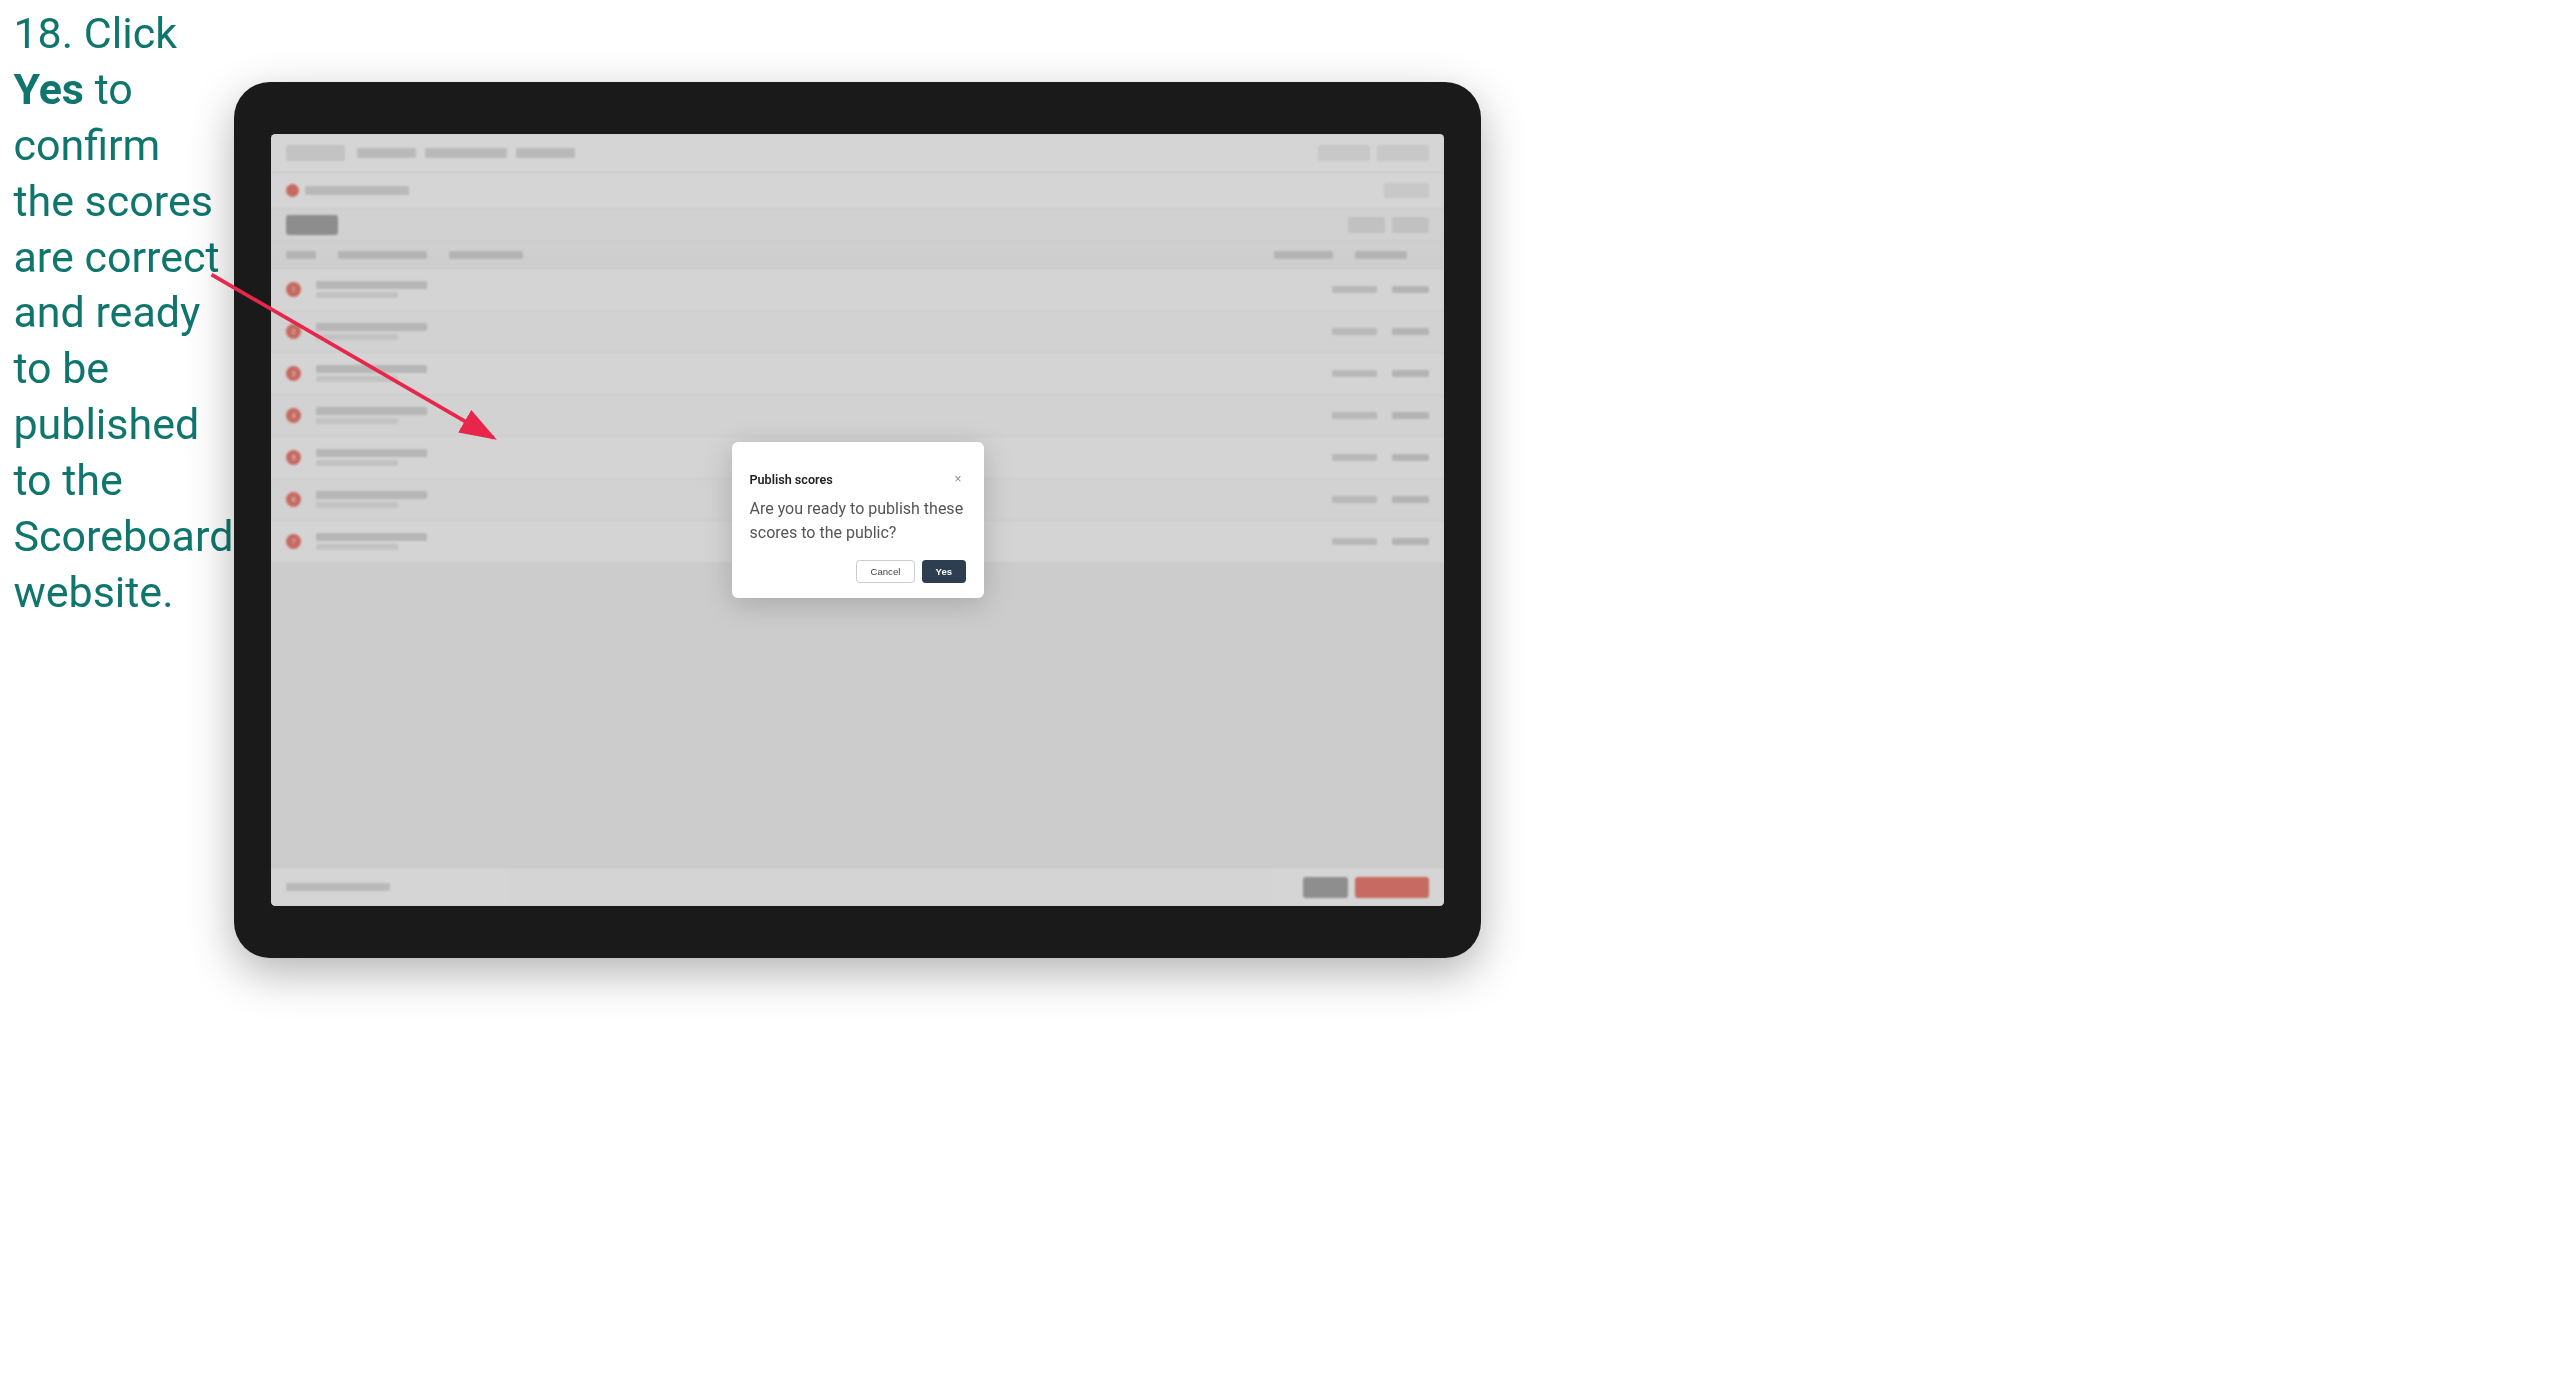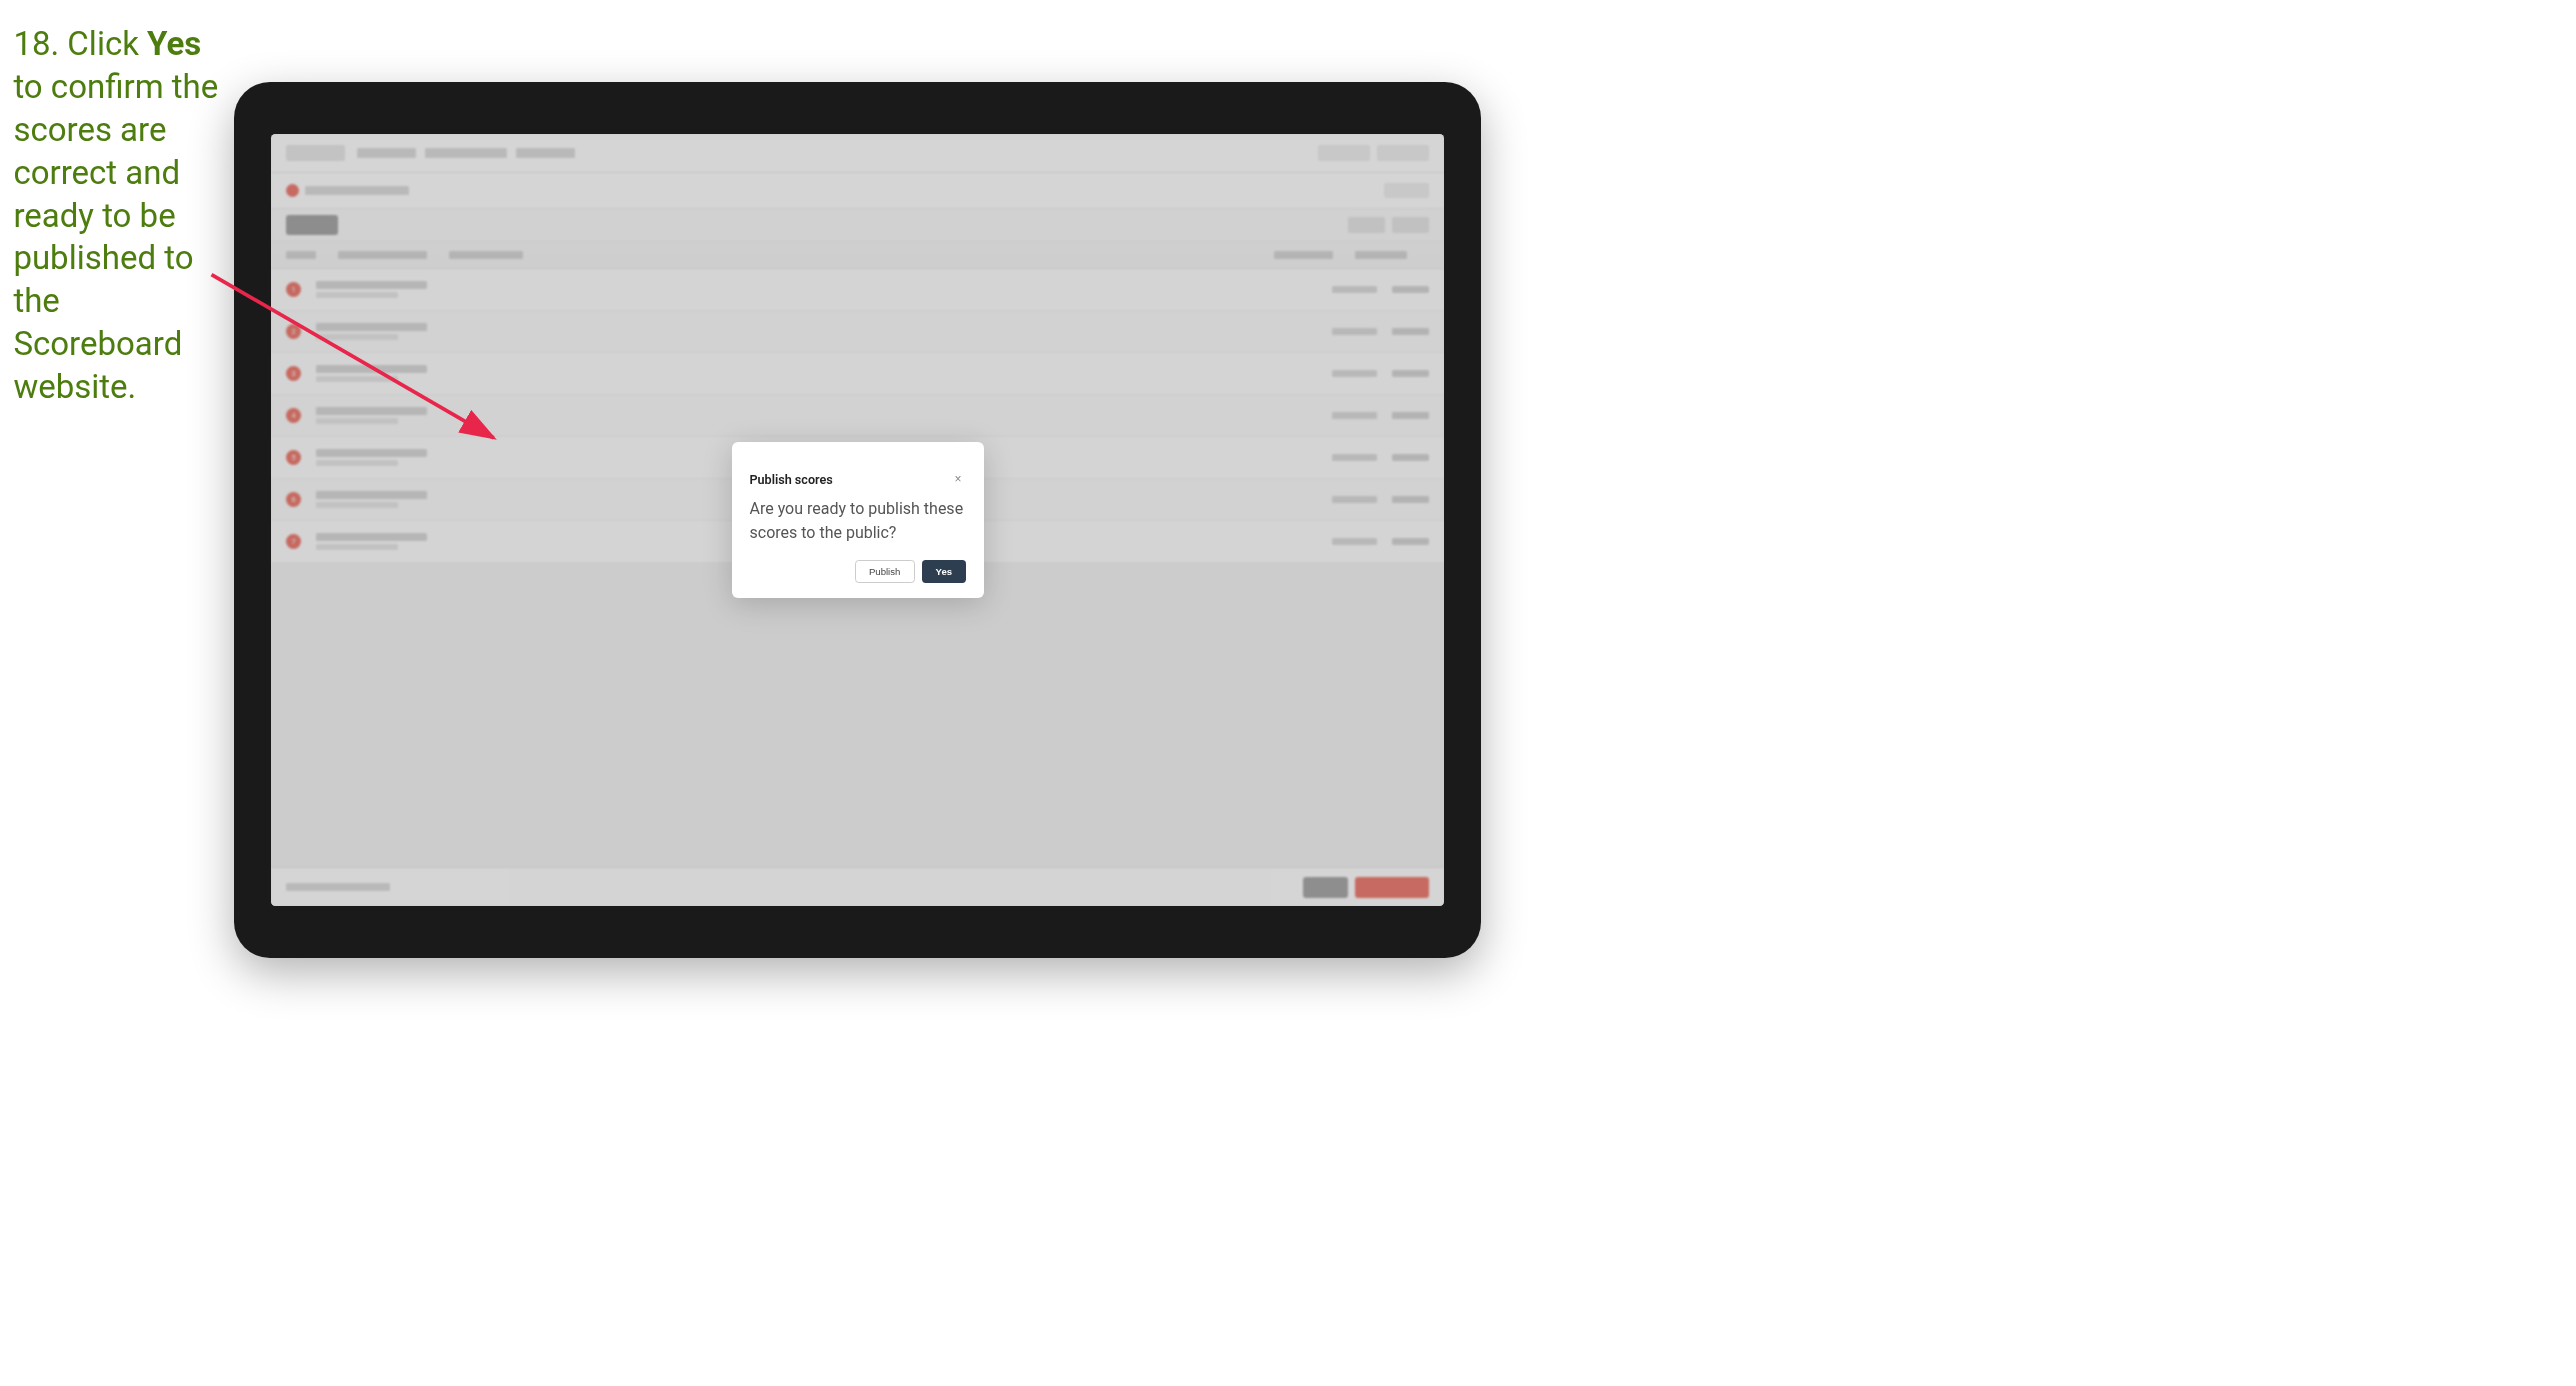--- a/index.html
+++ b/index.html
@@ -10,25 +10,25 @@
       width: 2576px;
       height: 1386px;
       overflow: hidden;
       position: relative;
     }
 
     
     .instruction-text {
       position: absolute;
       left: 13.4px;
-      top: 23px;
+      top: 6px;
       width: 215px;
-      font-size: 33px;
+      font-size: 43px;
       line-height: 1.3;
-      color: #4d7c0f;
+      color: #0f766e;
       font-weight: 400;
     }
 
     .instruction-text strong {
       font-weight: 700;
     }
 
     
     .tablet {
       position: absolute;
@@ -538,21 +538,21 @@
       <div class="modal-dialog">
 
         <div class="modal-header">
           <span class="modal-title">Publish scores</span>
           <button class="modal-close">×</button>
         </div>
 
         <div class="modal-body">Are you ready to publish these scores to the public?</div>
 
         <div class="modal-footer">
-          <button class="btn-cancel">Publish</button>
+          <button class="btn-cancel">Cancel</button>
           <button class="btn-yes">Yes</button>
         </div>
 
       </div>
     </div>
 
   </div>
 </div>
 
 

